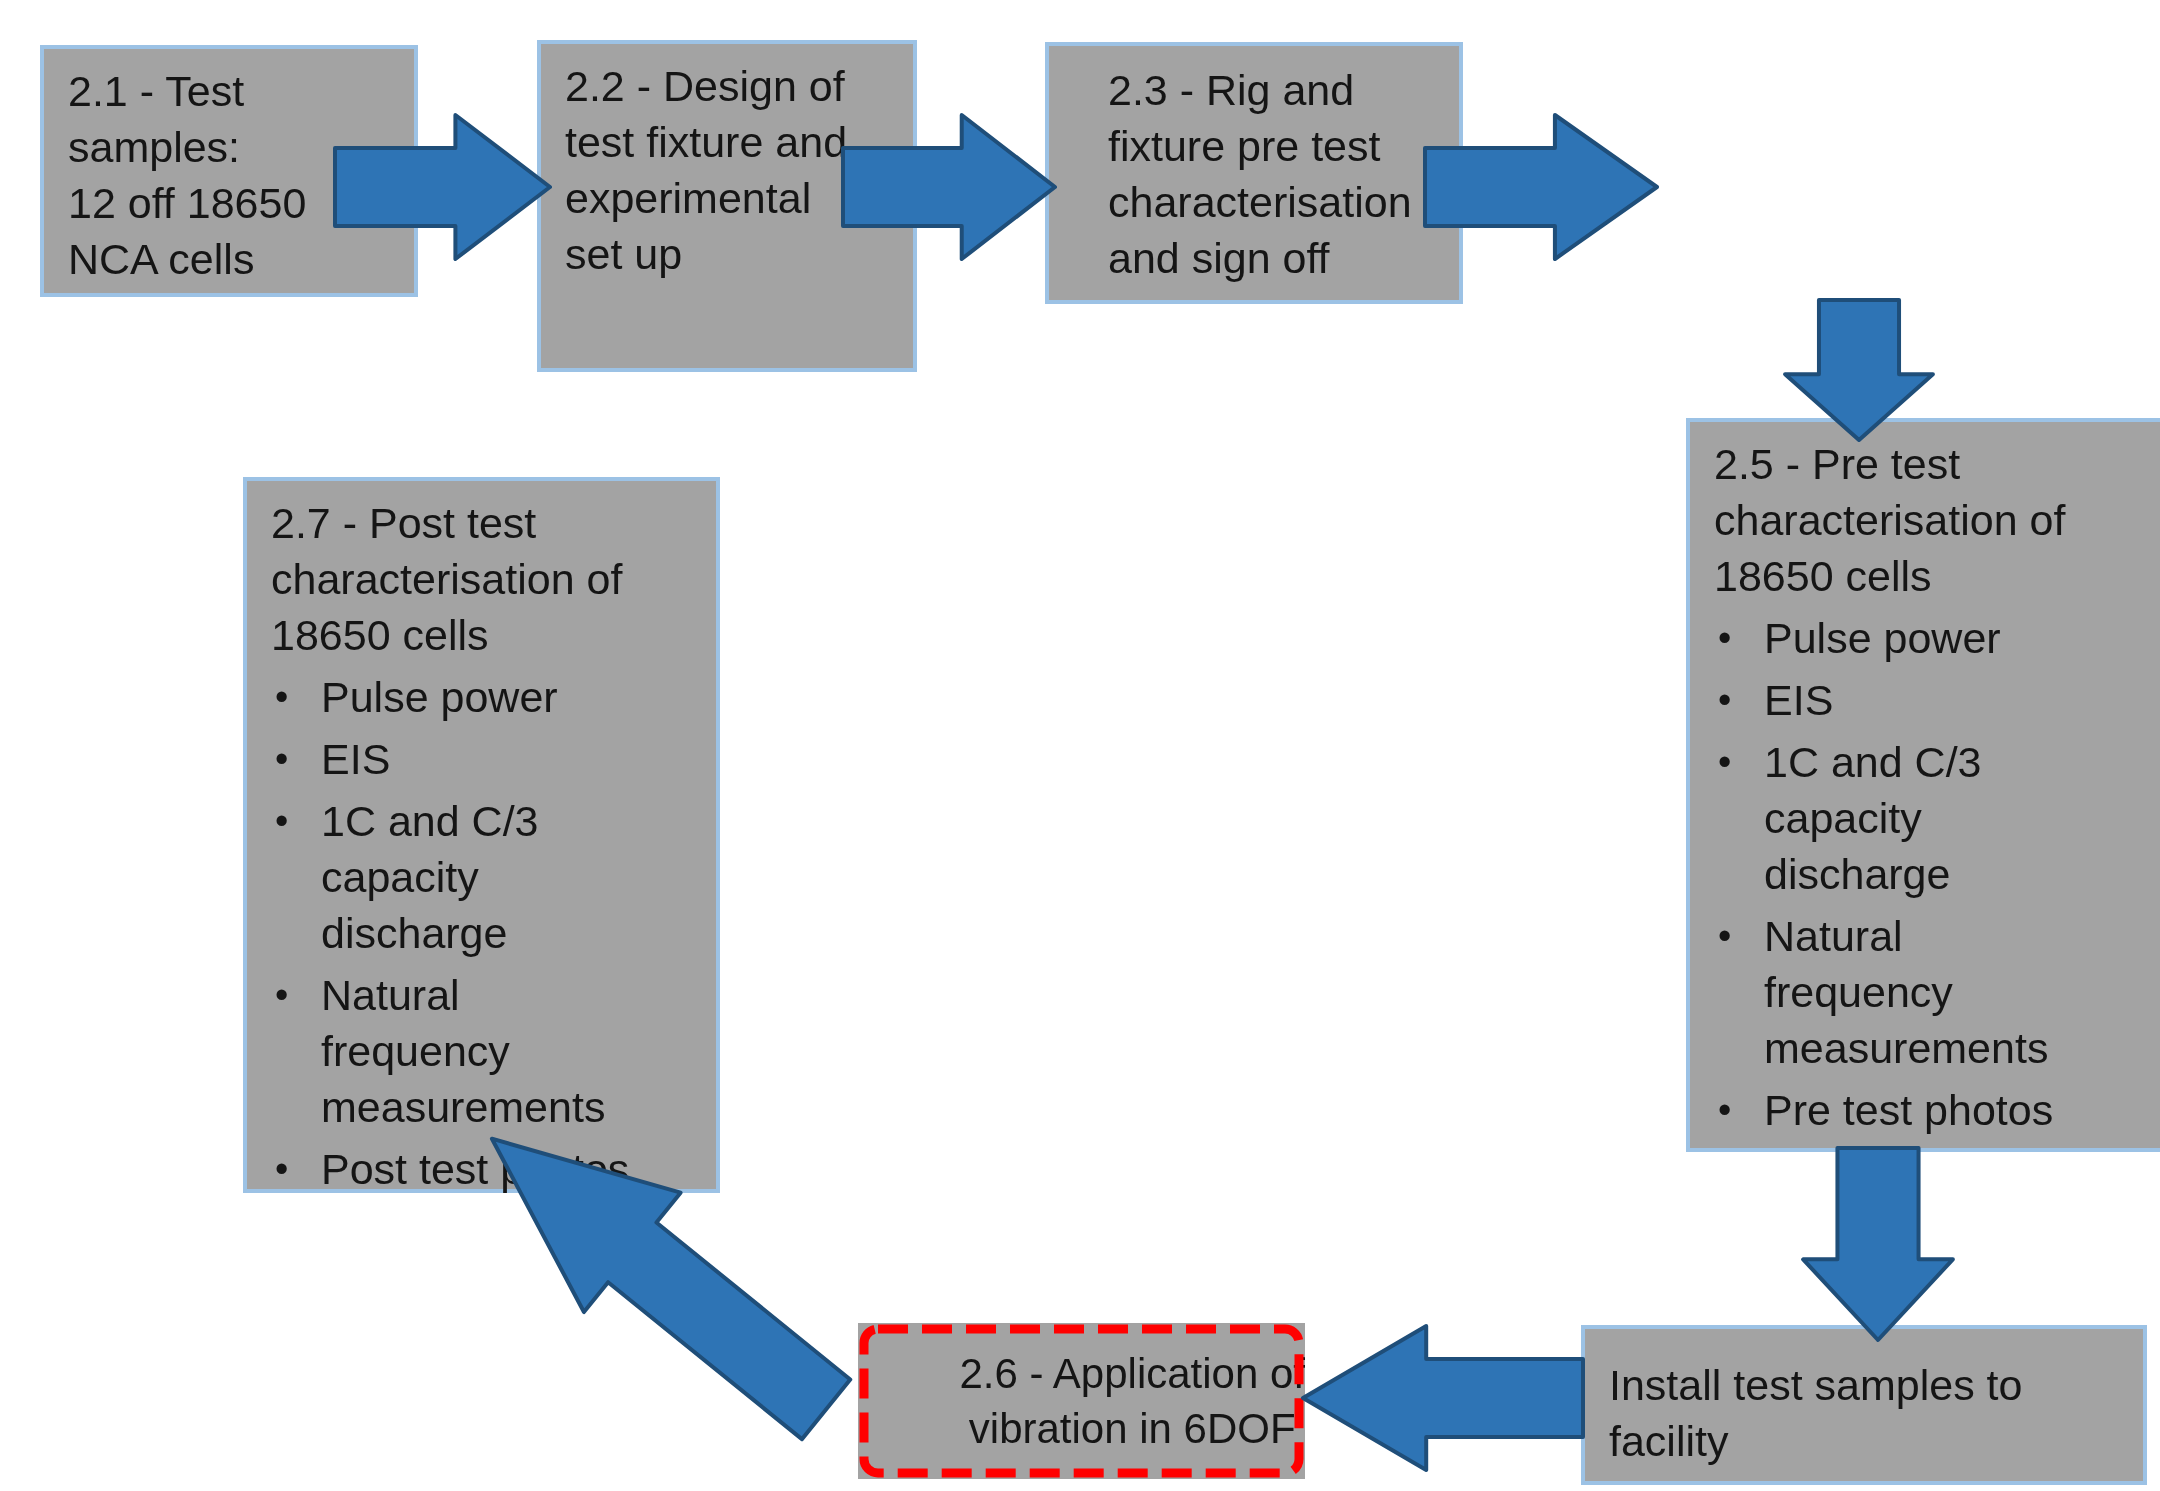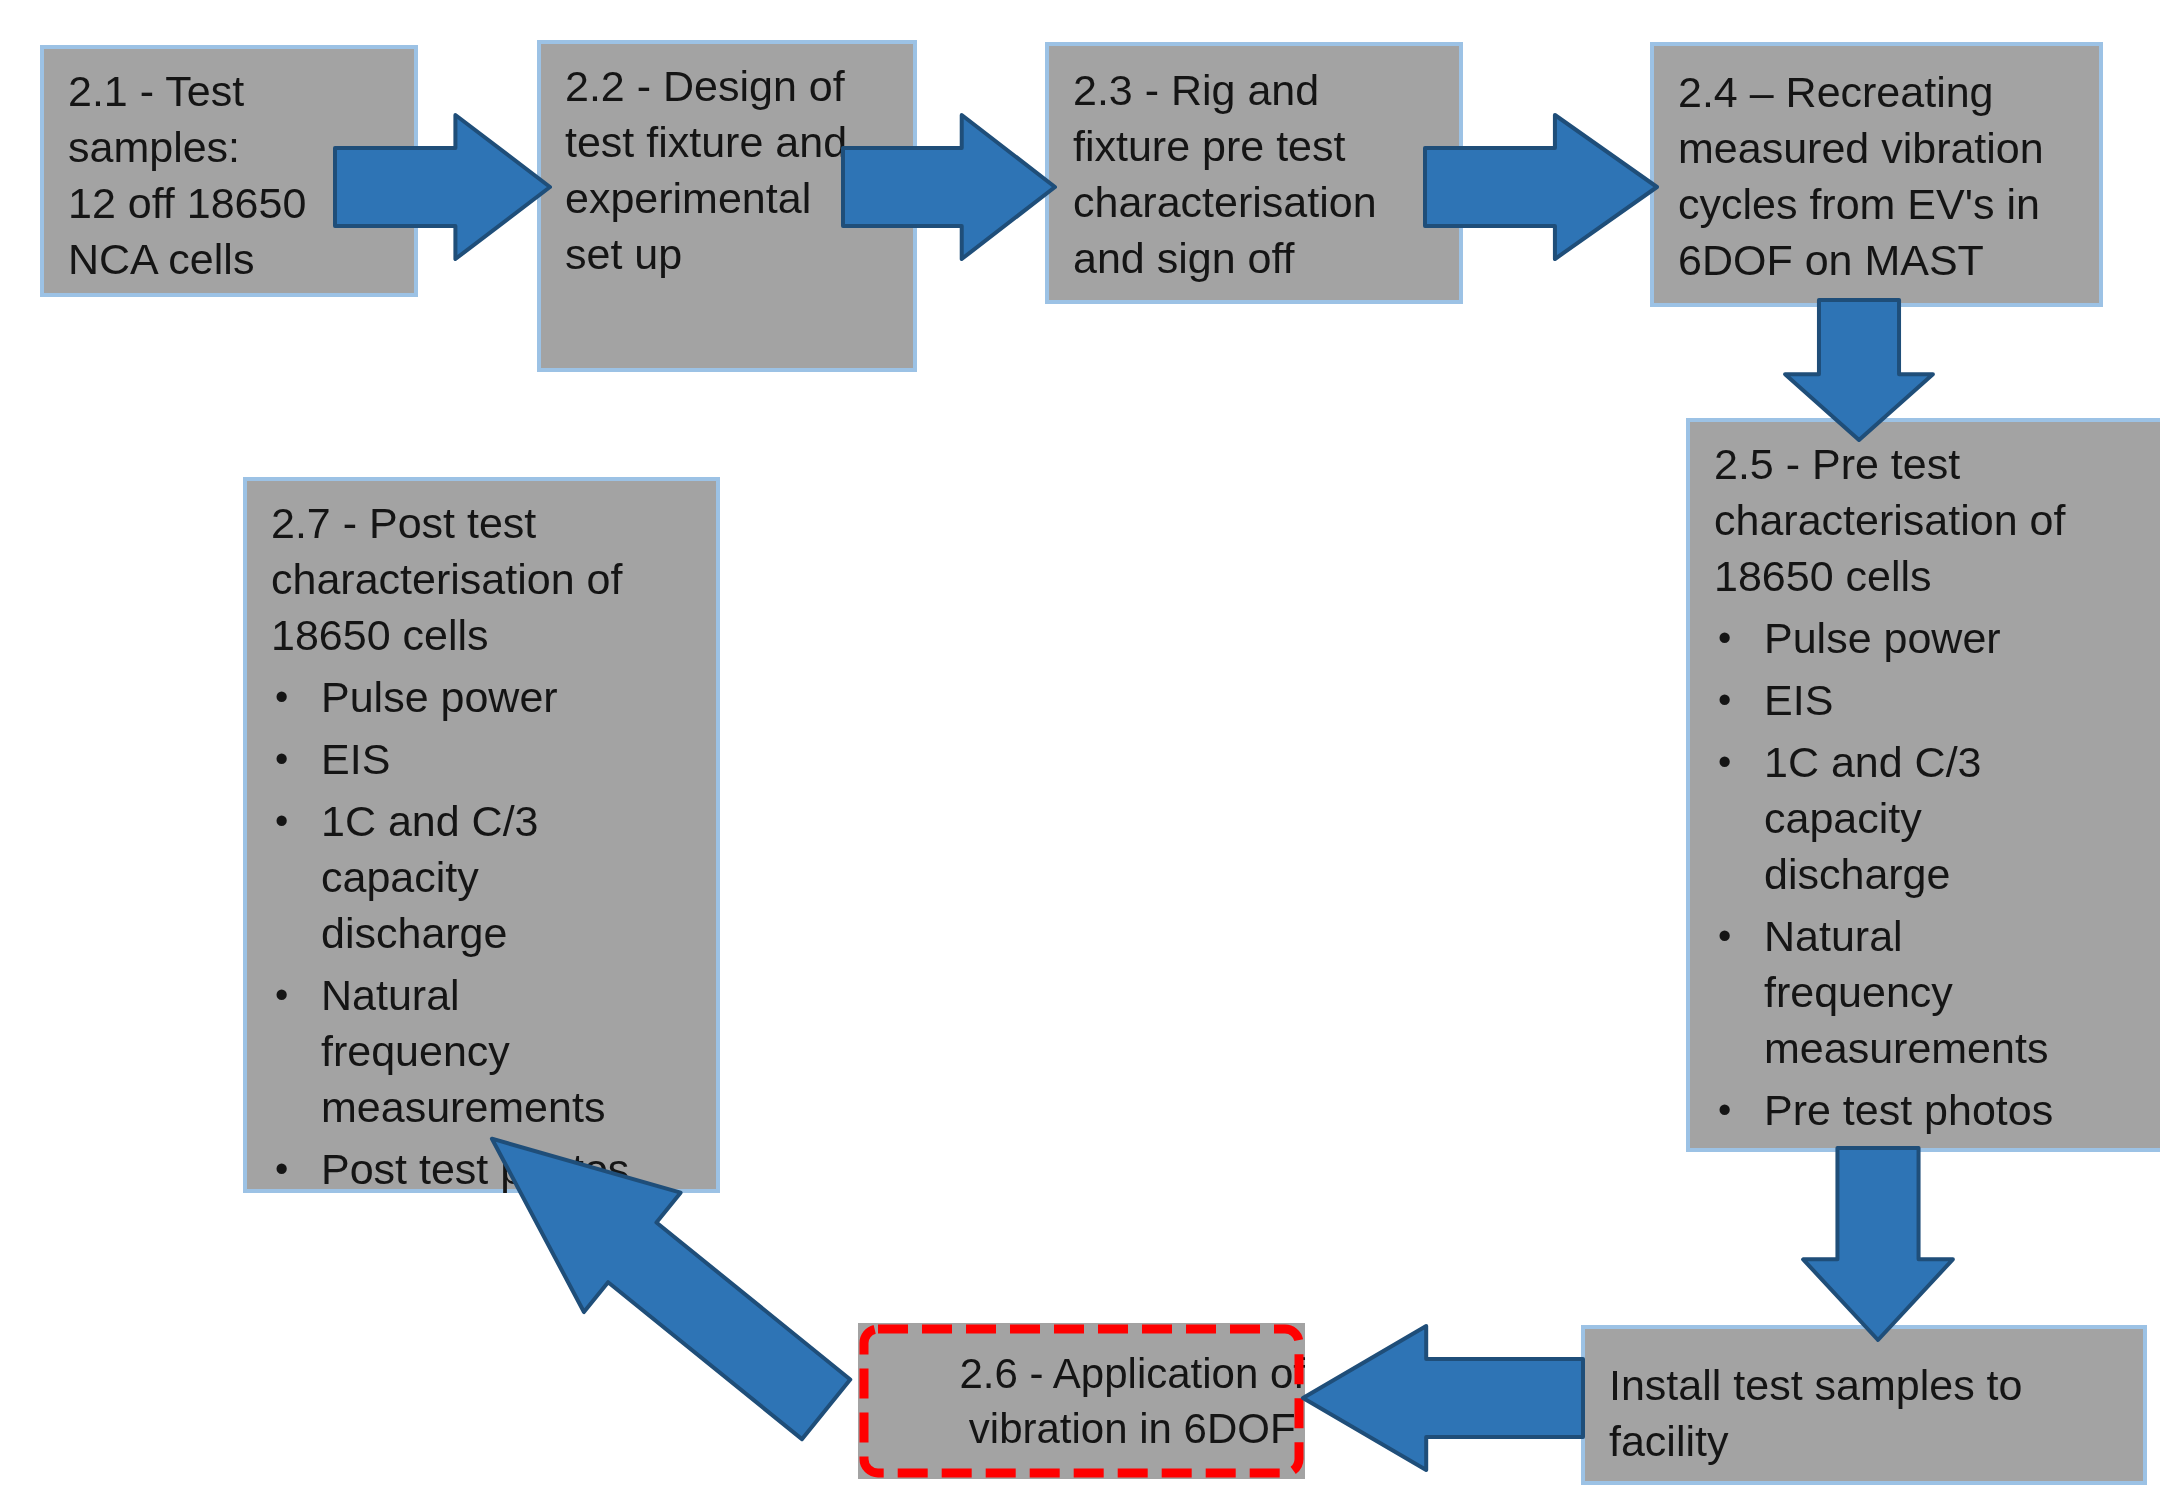--- a/index.html
+++ b/index.html
@@ -26,21 +26,21 @@
     background: #a3a3a3;
     border: 4px solid var(--box_border);
   }
   .box-text {
     white-space: pre-line;
     font-size: 43px;
     line-height: 56px;
     padding: 14px 10px 0 24px;
   }
   #b24 .box-text { padding-top: 18px; }
-  #b23 .box-text { padding-top: 16px; }
+  #b23 .box-text { padding-top: 16px; margin-left: 35px; }
   .bullets { margin-top: 2px; }
   .bullet-item { display: flex; margin-top: 6px; }
   .bullet-marker {
     width: 74px;
     padding-left: 28px;
     font-size: 38px;
     line-height: 56px;
     flex: none;
   }
   .bullet-text {
@@ -103,26 +103,20 @@
 set up</div>
   </div>
 
   <div class="box" id="b23">
     <div class="box-text">2.3 - Rig and
 fixture pre test
 characterisation
 and sign off</div>
   </div>
 
-  <div class="box" id="b24">
-    <div class="box-text">2.4 – Recreating
-measured vibration
-cycles from EV's in
-6DOF on MAST</div>
-  </div>
 
   <div class="box" id="b25">
     <div class="box-text">2.5 - Pre test
 characterisation of
 18650 cells</div>
     <div class="bullets">
       <div class="bullet-item">
         <span class="bullet-marker">•</span>
         <span class="bullet-text">Pulse power</span>
       </div>

